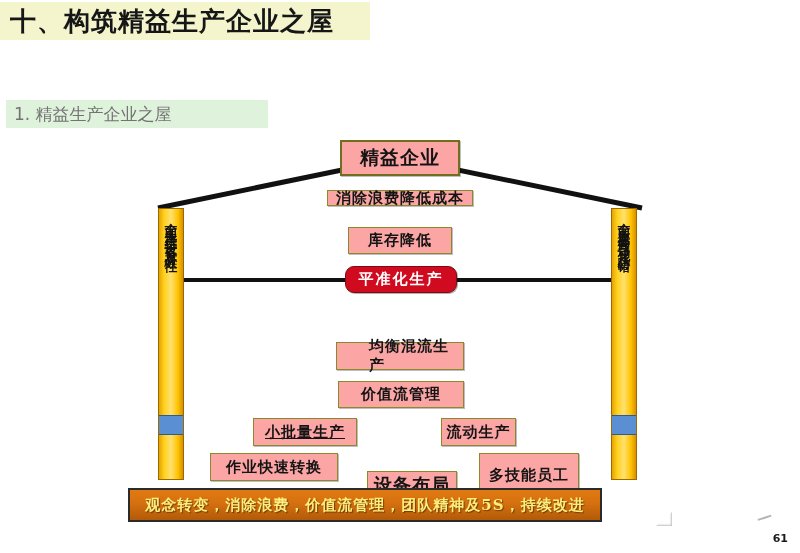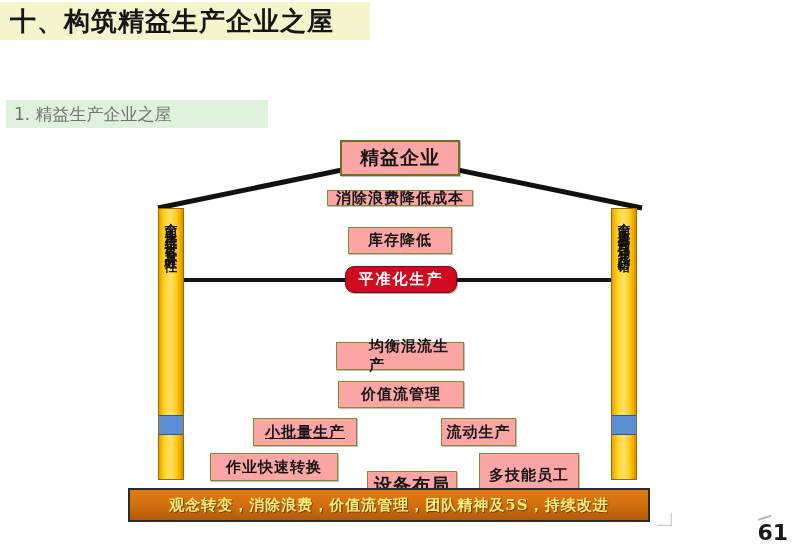--- a/index.html
+++ b/index.html
@@ -27,21 +27,21 @@
   .sub-text{
     position:absolute;left:14px;top:101px;width:300px;height:26px;
     font-family:"DejaVu Sans","Liberation Sans",sans-serif;
     font-size:17px;color:#737373;line-height:26px;white-space:nowrap;
   }
 
   
   .pageno{
     position:absolute;right:12px;bottom:8px;
     font-family:"DejaVu Sans","Liberation Sans",sans-serif;
-    font-size:22px;font-weight:bold;color:#1a1a1a;
+    font-size:11px;font-weight:bold;color:#1a1a1a;
   }
   .pagemark{
     position:absolute;right:30px;bottom:34px;width:14px;height:10px;
     border-bottom:2px solid #777;transform:rotate(-18deg);opacity:.55;
   }
 
   
   .house{position:absolute;left:0;top:130px;width:800px;height:400px;}
   .roof-svg{position:absolute;left:0;top:0;width:800px;height:400px;}
 
@@ -96,21 +96,21 @@
   #pillar-left{left:158px;}
   #pillar-right{left:611px;}
   .band{
     position:absolute;width:44px;height:20px;left:-9px;
     background:#5b8fd4;border:1.6px solid #2d5a96;box-sizing:border-box;
   }
   .band-mid{top:206px;}
 
   
   .foundation{
-    position:absolute;left:128px;top:358px;width:522px;height:34px;
+    position:absolute;left:128px;top:358px;width:474px;height:34px;
     background:linear-gradient(180deg,#e07a12 0%,#d4700f 45%,#b35a08 100%);
     border:2.6px solid #2b2b2b;box-sizing:border-box;
     display:flex;align-items:center;justify-content:center;
     font-family:"DejaVu Serif","Liberation Serif",serif;
     font-weight:bold;font-size:15px;color:#ffee7a;letter-spacing:1px;
     text-shadow:1px 1px 1px rgba(0,0,0,.45);
   }
   .found-curl{
     position:absolute;right:128px;top:382px;width:16px;height:14px;
     background:#ffffff;

